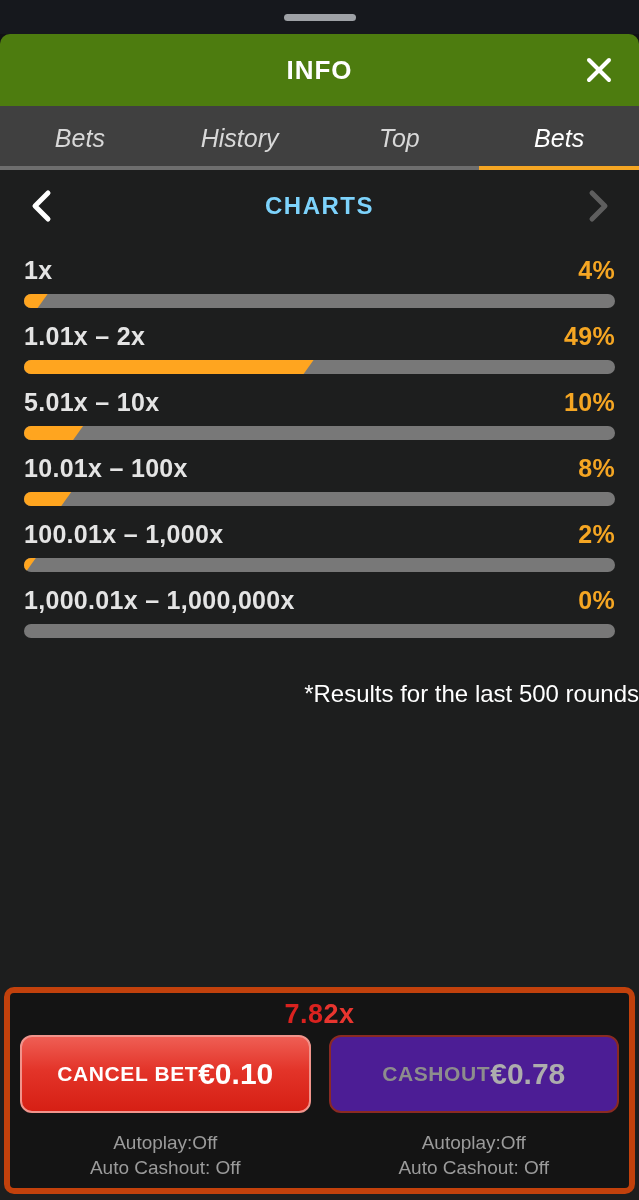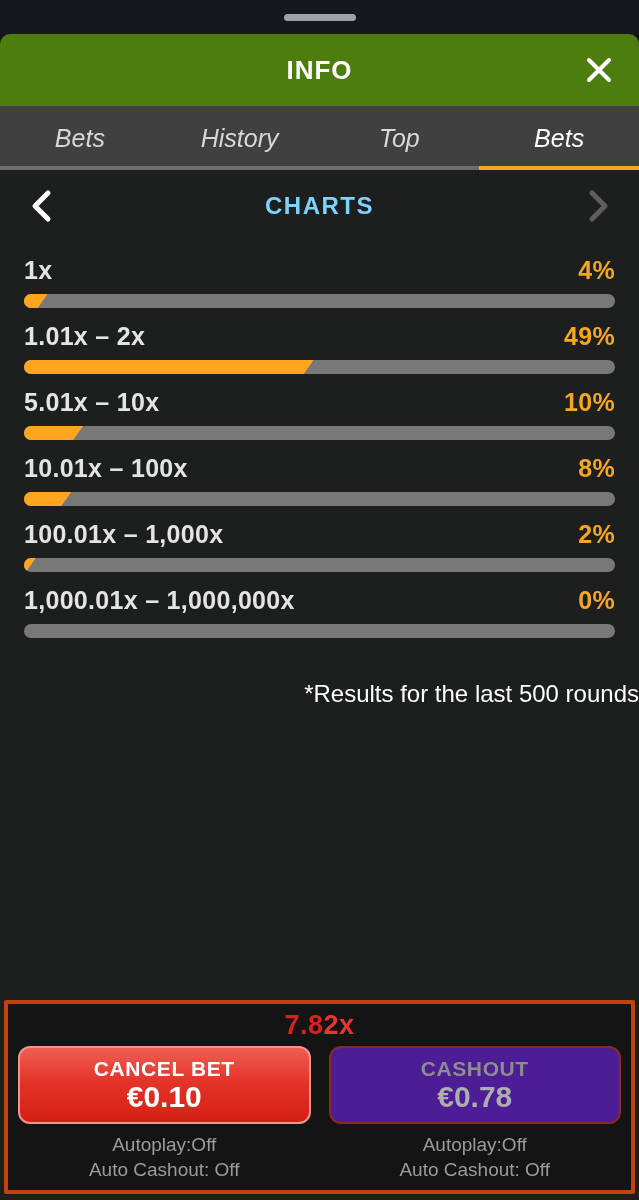--- a/index.html
+++ b/index.html
@@ -49,37 +49,37 @@
   .track{ position:relative; height:14px; border-radius:7px; background:#787878; overflow:hidden; }
   .fill{ position:absolute; left:0; top:0; bottom:0; background:#ffa51f;
          clip-path: polygon(0 0, 100% 0, calc(100% - 10px) 100%, 0 100%); }
 
   
   .footnote{ text-align:right; font-size:24px; color:#ffffff; margin-top:42px; }
 
   .spacer{ flex:1 1 auto; }
 
   
-  .bet-panel{ margin:0 4px 6px 4px; border:4px solid #c2410c; border-radius:2px;
+  .bet-panel{ margin:0 4px 6px 4px; border:6px solid #c2410c; border-radius:10px;
               background:#141414; padding:6px 10px 8px 10px; flex:0 0 auto; }
   .multiplier{ text-align:center; font-size:27px; font-weight:bold; color:#e52421; letter-spacing:.5px; line-height:1.15; }
   .multiplier .mx-a{ color:#d9221f; }
   .multiplier .mx-b{ color:#e8352f; }
   .bet-cols{ display:flex; gap:18px; margin-top:5px; }
   .bet-col{ flex:1 1 0; display:flex; flex-direction:column; align-items:center; }
-  .btn{ width:100%; height:78px; border-radius:12px; display:flex; flex-direction:column;
+  .btn{ width:100%; height:78px; border-radius:12px; display:flex; 
         align-items:center; justify-content:center; cursor:pointer; }
   .btn-cancel{ background:linear-gradient(180deg,#ef5e54 0%, #e33429 45%, #d61f14 100%);
                border:2px solid #f0948c; }
   .btn-cancel .btn-title{ font-size:21px; font-weight:bold; color:#fff; letter-spacing:.6px; }
   .btn-cancel .btn-amt{ font-size:30px; font-weight:bold; color:#fff; line-height:1.05; }
   .btn-cashout{ background:#4c1d95; border:2px solid #8a2a22; }
   .btn-cashout .btn-title{ font-size:21px; font-weight:bold; color:#8d8d8d; letter-spacing:.6px; }
   .btn-cashout .btn-amt{ font-size:30px; font-weight:bold; color:#adadad; line-height:1.05; }
-  .auto-lines{ margin-top:8px; text-align:center; font-size:19px; color:#9b9b9b; line-height:1.32; }
+  .auto-lines{ margin-top:17px; text-align:center; font-size:19px; color:#9b9b9b; line-height:1.32; }
 </style>
 </head>
 <body>
 
 <div class="screen">
 
   <div class="handle-zone">
     <div class="handle"></div>
   </div>
 

